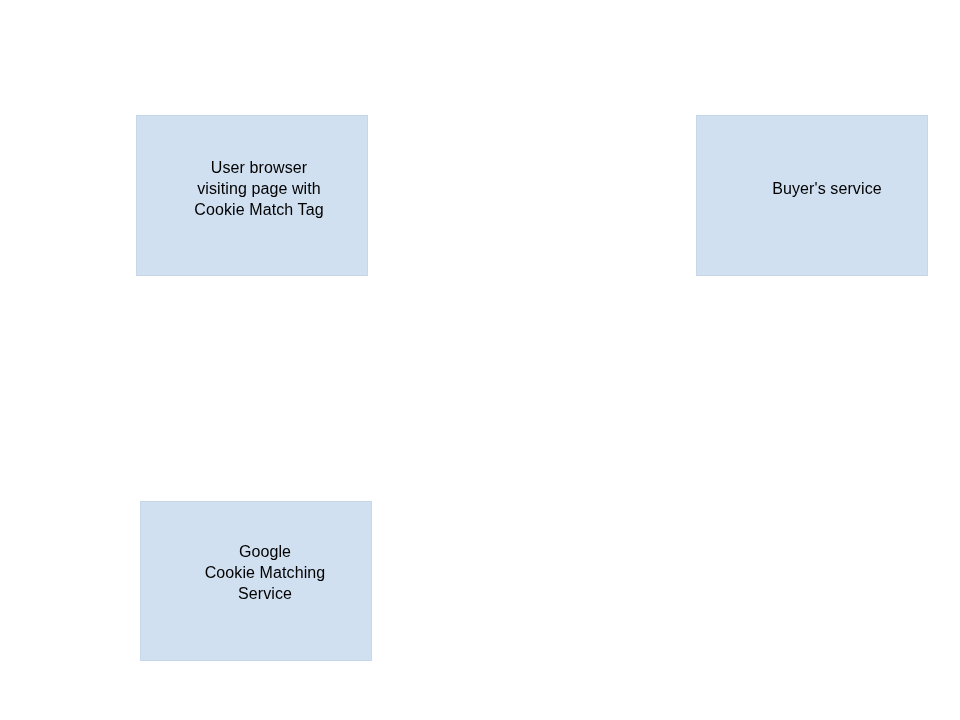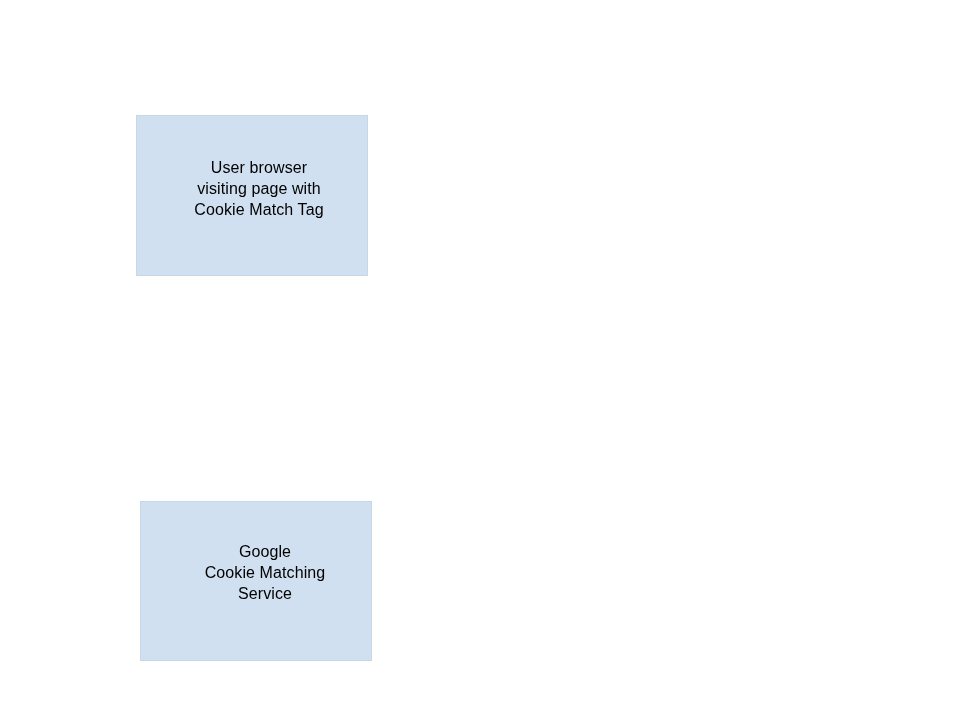--- a/index.html
+++ b/index.html
@@ -43,20 +43,23 @@
 <body style="background: rgb(0, 0, 0);">
 
 <div id="canvas" style="width: 960px; height: 720px; background: #ffffff;">
 
   <div class="node" id="node-user-browser" style="left: 136px; top: 115px; width: 232px; height: 161px; background: rgb(208, 224, 240); border-color: rgb(198, 215, 232);">
     <div class="node-label" style="color: rgb(0, 0, 0);">User browser
 visiting page with
 Cookie Match Tag</div>
   </div>
 
+  <div class="node" id="node-buyers-service" style="left: 696px; top: 115px; width: 232px; height: 161px; background: rgb(208, 224, 240); border-color: rgb(198, 215, 232);">
+    <div class="node-label" style="color: rgb(0, 0, 0);">Buyer's service</div>
+  </div>
 
   <div class="node" id="node-google-cookie-matching" style="left: 140px; top: 501px; width: 232px; height: 160px; background: rgb(208, 224, 240); border-color: rgb(198, 215, 232);">
     <div class="node-label" style="color: rgb(0, 0, 0);">Google
 Cookie Matching
 Service</div>
   </div>
 
 </div>
 
 </body></html>

